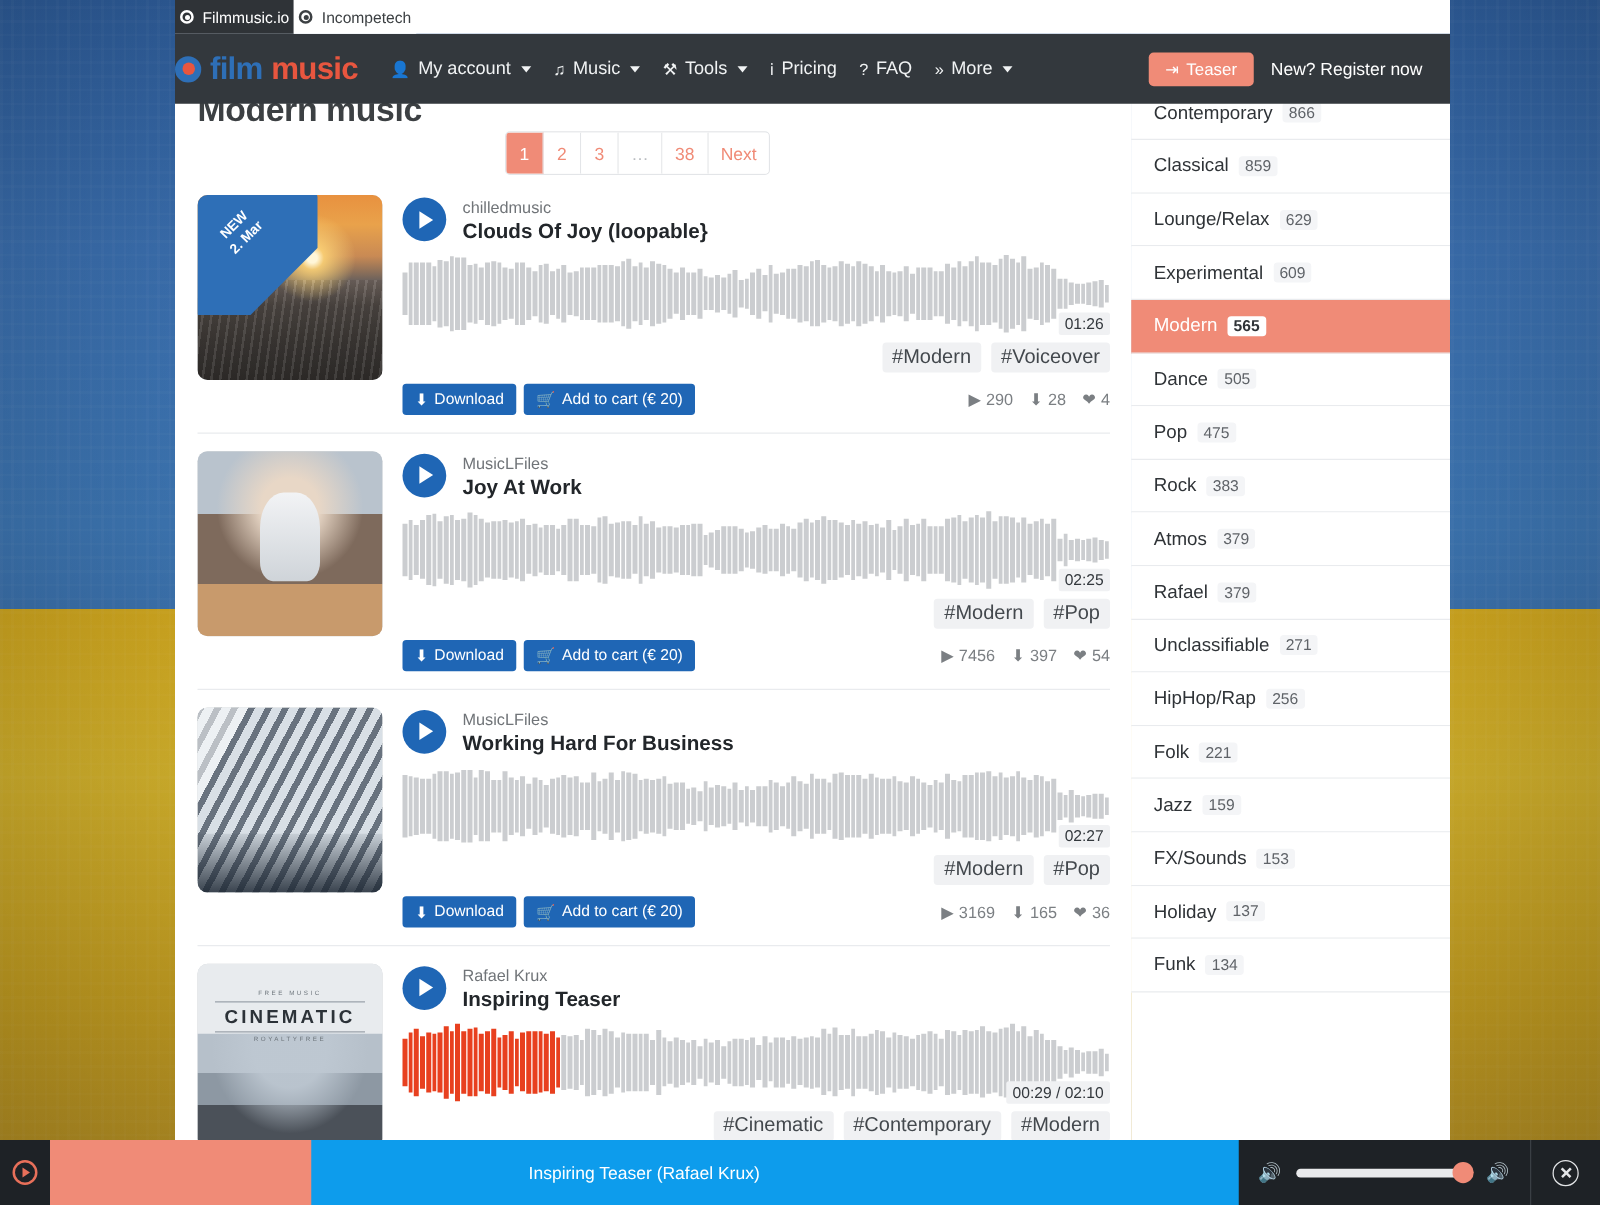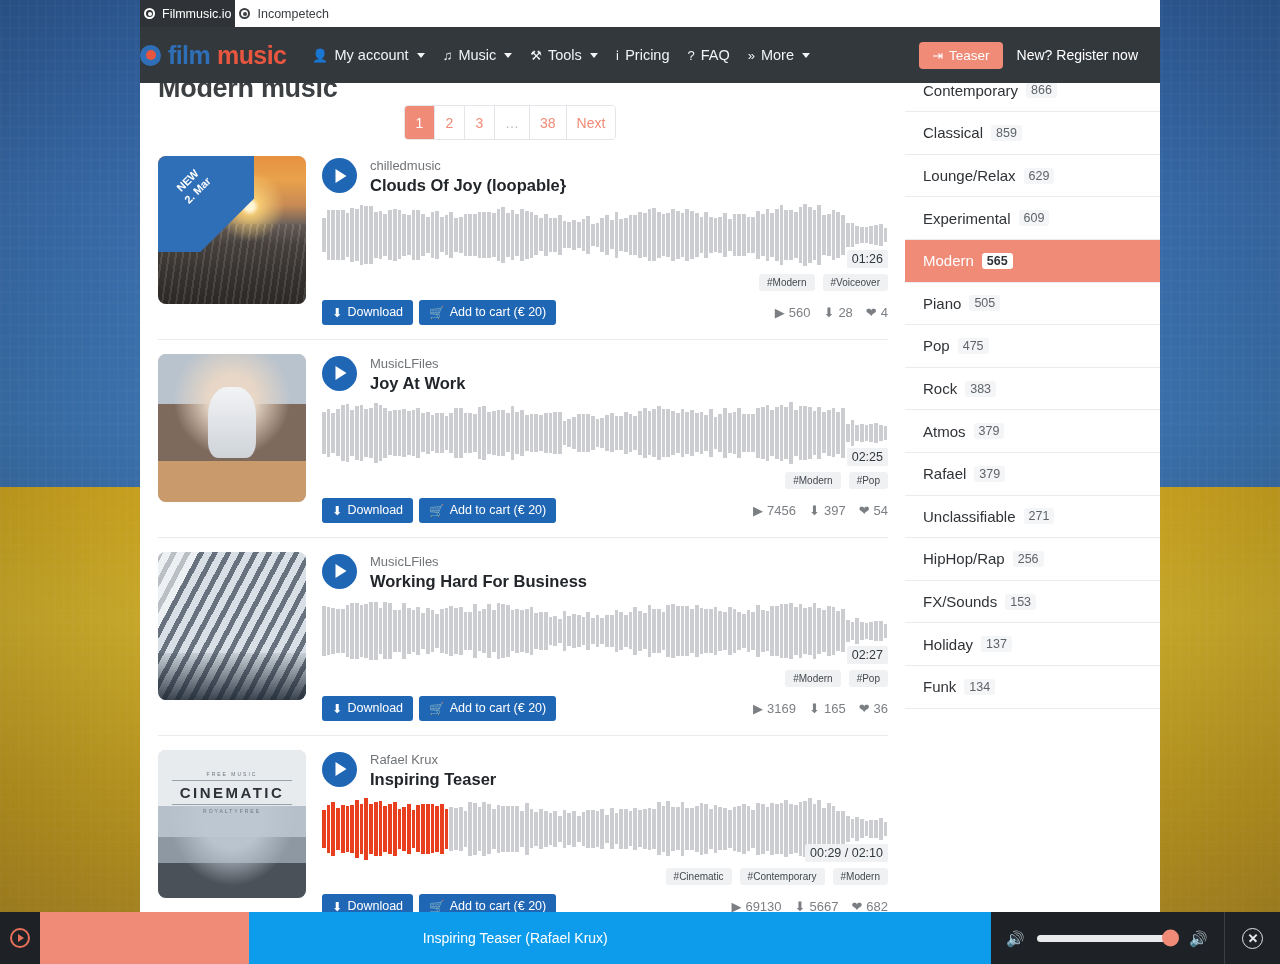--- a/index.html
+++ b/index.html
@@ -263,21 +263,21 @@
   .wave { position: absolute; inset: 0; display: flex; align-items: center; gap: 1px; }
   .wave i { display: block; flex: 1 1 auto; background: #cbcdd0; border-radius: 0; }
   .wave i.pl { background: #e8401f; }
   .time {
     position: absolute; right: 0; bottom: -4px;
     background: #f0f1f3; color: #33383d; font-size: 12.5px;
     padding: 2px 5px; border-radius: 2px;
   }
   .tags { display: flex; justify-content: flex-end; gap: 8px; margin-top: 10px; }
   .tag {
-    background: #f0f1f3; color: #43484d; font-size: 10px;
+    background: #f0f1f3; color: #43484d; font-size: 16px;
     padding: 3px 8px; border-radius: 3px; cursor: pointer;
   }
   .actions { display: flex; align-items: center; margin-top: 9px; gap: 6px; }
   .btn-blue {
     background: #1f66b5; color: #fff; border: none; border-radius: 3px;
     font-size: 12.5px; padding: 5px 10px; display: flex; align-items: center;
     gap: 5px; cursor: pointer; font-family: inherit; white-space: nowrap;
   }
   .stats { margin-left: auto; display: flex; gap: 13px; color: #7b7f83; font-size: 13px; }
   .stat { display: flex; align-items: center; gap: 4px; }
@@ -532,21 +532,21 @@
                   <span>⬇</span>
                   <span>Download</span>
                 </button>
                 <button class="btn-blue">
                   <span>🛒</span>
                   <span>Add to cart (€ 20)</span>
                 </button>
                 <span class="stats">
                   <span class="stat">
                     <span>▶</span>
-                    <span>560</span>
+                    <span>290</span>
                   </span>
                   <span class="stat">
                     <span>⬇</span>
                     <span>28</span>
                   </span>
                   <span class="stat">
                     <span>❤</span>
                     <span>4</span>
                   </span>
                 </span>
@@ -1093,21 +1093,21 @@
           </div>
           <div class="genre">
             <span>Experimental</span>
             <span class="gcount">609</span>
           </div>
           <div class="genre active">
             <span>Modern</span>
             <span class="gcount">565</span>
           </div>
           <div class="genre">
-            <span>Piano</span>
+            <span>Dance</span>
             <span class="gcount">505</span>
           </div>
           <div class="genre">
             <span>Pop</span>
             <span class="gcount">475</span>
           </div>
           <div class="genre">
             <span>Rock</span>
             <span class="gcount">383</span>
           </div>
@@ -1119,20 +1119,28 @@
             <span>Rafael</span>
             <span class="gcount">379</span>
           </div>
           <div class="genre">
             <span>Unclassifiable</span>
             <span class="gcount">271</span>
           </div>
           <div class="genre">
             <span>HipHop/Rap</span>
             <span class="gcount">256</span>
+          </div>
+          <div class="genre">
+            <span>Folk</span>
+            <span class="gcount">221</span>
+          </div>
+          <div class="genre">
+            <span>Jazz</span>
+            <span class="gcount">159</span>
           </div>
           <div class="genre">
             <span>FX/Sounds</span>
             <span class="gcount">153</span>
           </div>
           <div class="genre">
             <span>Holiday</span>
             <span class="gcount">137</span>
           </div>
           <div class="genre">

